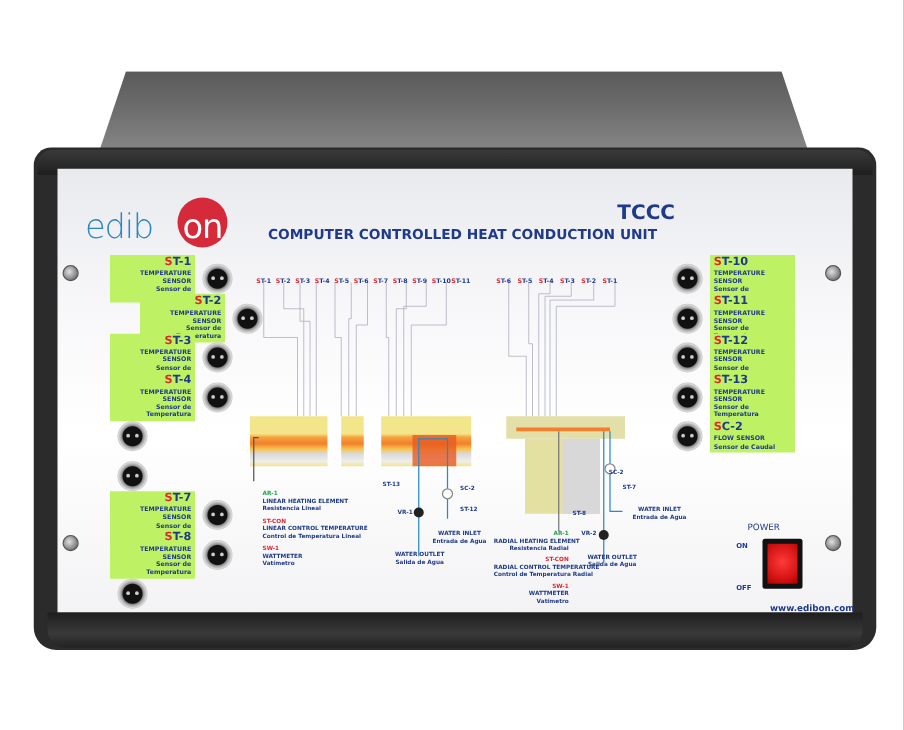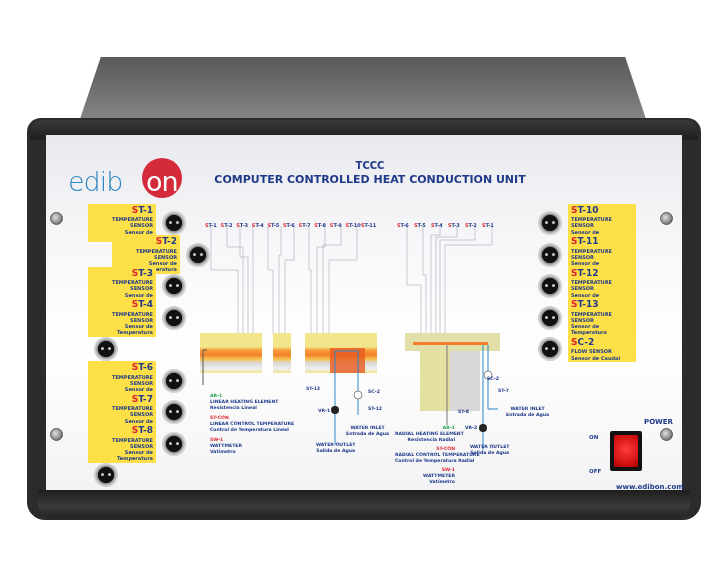--- a/index.html
+++ b/index.html
@@ -15,38 +15,38 @@
     background: linear-gradient(180deg, #e9eaee 0%, #f7f7f9 30%, #ffffff 60%, #f3f3f5 100%); }
   .bezel-bottom { position: absolute; left: 38px; top: 490px; width: 652px; height: 28px;
     background: linear-gradient(180deg,#1e1e1e,#3a3a3a 60%,#222); border-radius: 0 0 14px 14px; }
   .screw { position: absolute; width: 13px; height: 13px; border-radius: 50%;
     background: radial-gradient(circle at 40% 40%, #e0e0e0, #8a8a8a 60%, #444); border: 1px solid #555; }
   .logo { position: absolute; left: 63px; top: 158px; height: 40px; width: 130px; }
   .logo-text { position: absolute; left: 5px; top: 8px; font-size: 27px; color: #2e86c1; letter-spacing: -1px; font-family: "DejaVu Sans", sans-serif; font-weight: 300; }
   .logo-circle { position: absolute; left: 79px; top: 0; width: 40px; height: 40px; border-radius: 50%; background: #d42a3a; }
   .logo-on { position: absolute; left: 83px; top: 8px; font-size: 27px; color: #ffffff; letter-spacing: -1px; }
   .title-block { position: absolute; left: 200px; top: 160px; width: 340px; text-align: center; color: #1f3a8a; font-weight: bold; }
-  .t1 { font-size: 10px; }
+  .t1 { font-size: 16px; text-align: right; }
   .t2 { font-size: 11px; margin-top: 2px; }
   .t3 { font-size: 10.5px; margin-top: 1px; }
   .sensor { position: absolute; height: 30px; display: flex; align-items: center; }
-  .sensor-label { background: #fde047; padding: 1px 3px; width: 68px; font-size: 5px; color: #1f3a8a; font-weight: bold; line-height: 1.25; }
+  .sensor-label { background: #bef264; padding: 1px 3px; width: 68px; font-size: 5px; color: #1f3a8a; font-weight: bold; line-height: 1.25; }
   .sensor-left .sensor-label { text-align: right; }
   .sensor-code { font-size: 9px; }
   .red { color: #e0262f; }
   .connector { width: 24px; height: 24px; border-radius: 50%;
     background: radial-gradient(circle, #111 0 45%, #8d8d8d 50%, #d9d9d9 65%, #666 100%); position: relative; flex: none; }
   .connector::before, .connector::after { content: ""; position: absolute; width: 3px; height: 3px; background: #ccc; border-radius: 50%; top: 10px; }
   .connector::before { left: 7px; } .connector::after { right: 7px; }
   .sensor-left .connector { margin-left: 6px; }
   .sensor-right .connector { margin-right: 6px; }
   .diagram { position: absolute; }
   .tag { position: absolute; font-size: 5px; font-weight: bold; color: #1f3a8a; white-space: nowrap; }
   .small-label { position: absolute; font-size: 4.6px; font-weight: bold; color: #1f3a8a; line-height: 1.3; white-space: nowrap; }
-  .power-label { position: absolute; left: 644px; top: 418px; font-size: 7px; font-weight: bold; color: #1f3a8a; }
+  .power-label { position: absolute; left: 598px; top: 418px; font-size: 7px; font-weight: normal; color: #1f3a8a; }
   .on-label { position: absolute; left: 589px; top: 434px; font-size: 5.5px; font-weight: bold; color: #1f3a8a; }
   .off-label { position: absolute; left: 589px; top: 468px; font-size: 5.5px; font-weight: bold; color: #1f3a8a; }
   .switch { position: absolute; left: 610px; top: 431px; width: 32px; height: 40px; background: #111; border-radius: 2px; padding: 4px; }
   .switch-rocker { width: 100%; height: 100%; background: radial-gradient(circle at 50% 45%, #ff3a3a, #d01010 70%, #a00); border-radius: 1px; }
   .website { position: absolute; left: 590px; top: 483px; font-size: 7px; font-weight: bold; color: #1f3a8a; margin-left: 26px; }
 </style>
 </head>
 <body>
 
 <div class="case-top"></div>
@@ -101,25 +101,20 @@
       <div class="sensor-code"><span class="red">S</span><span>T-4</span></div>
       <div>TEMPERATURE SENSOR</div>
         <div>Sensor de Temperatura</div>
       </div>
       <div class="connector"></div>
     </div>
     <div class="sensor sensor-left" style="top: 334px; left: 88px;">
       <div class="connector"></div>
     </div>
     <div class="sensor sensor-left" style="top: 365.5px; left: 88px;">
-      <div class="sensor-label">
-      <div class="sensor-code"><span class="red">S</span><span>T-6</span></div>
-      <div>TEMPERATURE SENSOR</div>
-        <div>Sensor de Temperatura</div>
-      </div>
       <div class="connector"></div>
     </div>
     <div class="sensor sensor-left" style="top: 397px; left: 88px;">
       <div class="sensor-label">
       <div class="sensor-code"><span class="red">S</span><span>T-7</span></div>
       <div>TEMPERATURE SENSOR</div>
         <div>Sensor de Temperatura</div>
       </div>
       <div class="connector"></div>
     </div>

